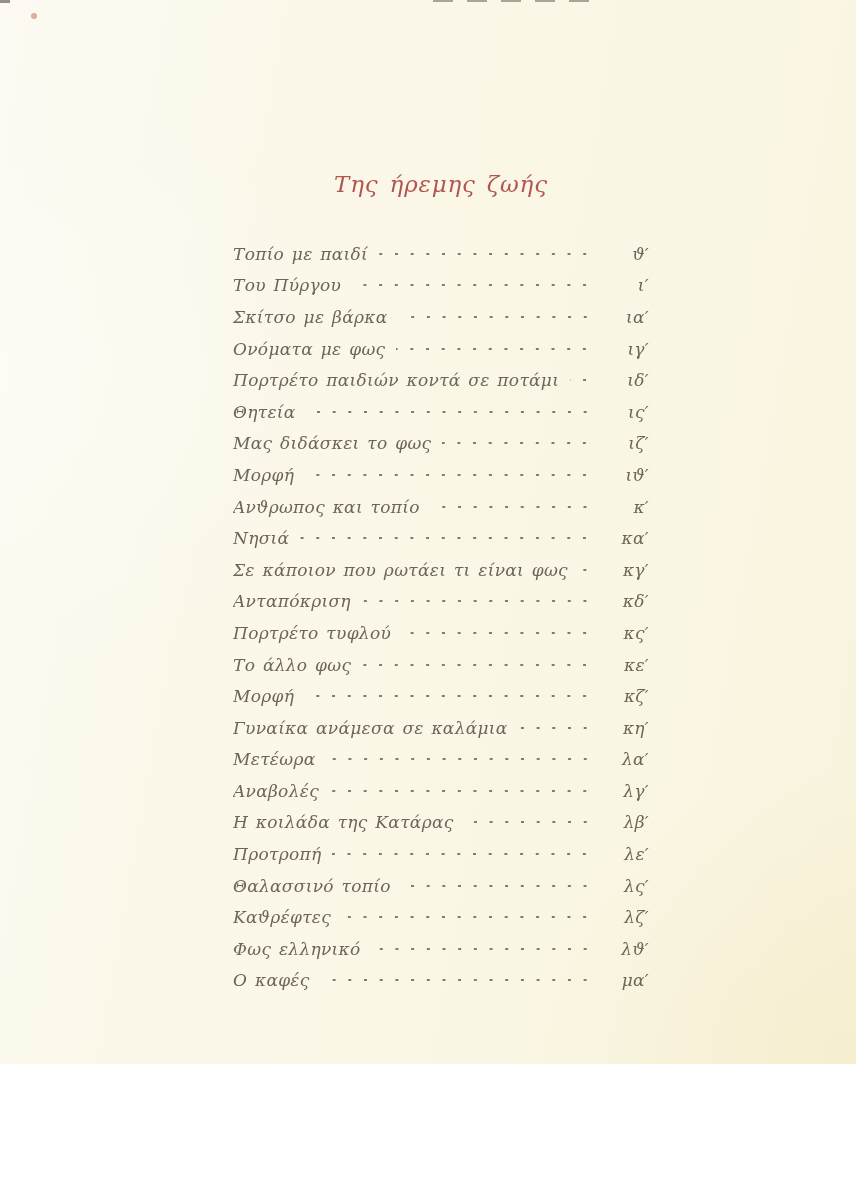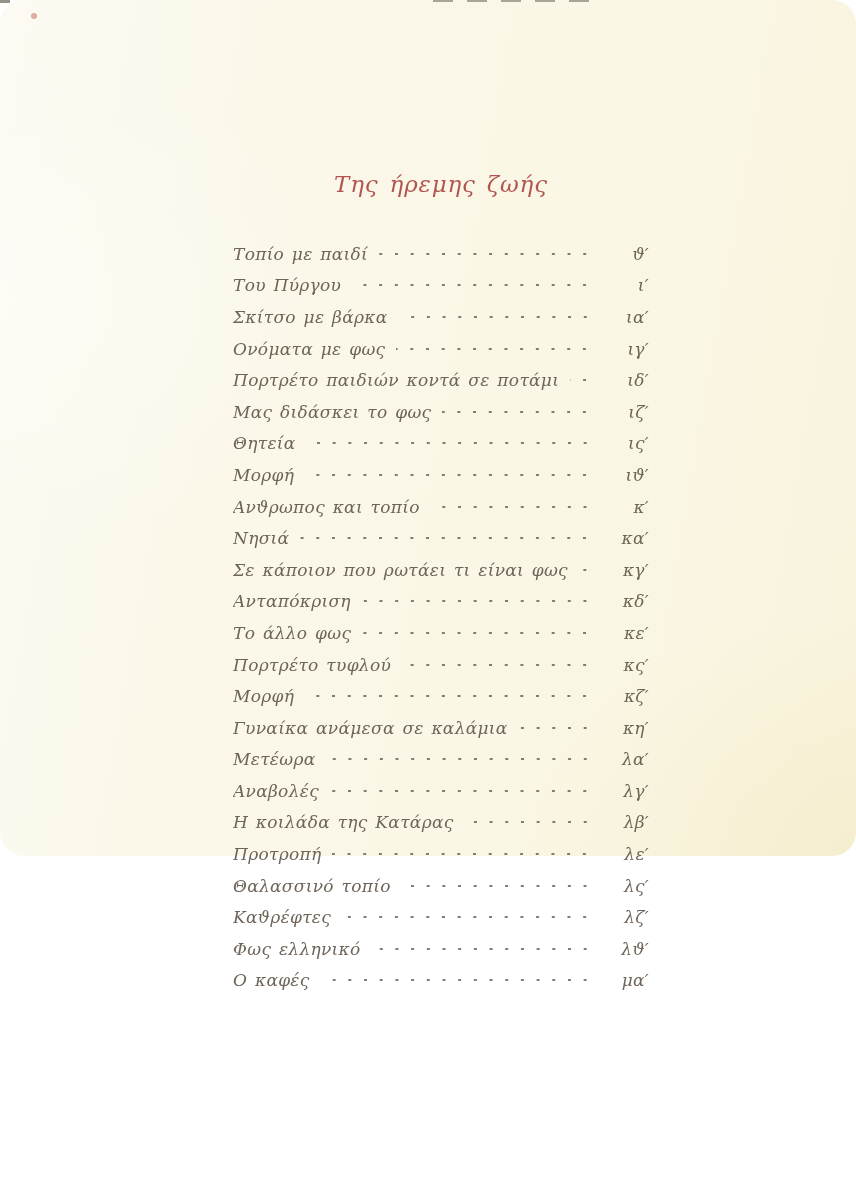--- a/index.html
+++ b/index.html
@@ -10,26 +10,25 @@
   *{margin:0;padding:0;box-sizing:border-box;}
   html,body{width:856px;height:1200px;}
   body{
     font-family:"DejaVu Serif","Liberation Serif",serif;
     font-style:italic;
     overflow:hidden;
   }
   .page{
     position:absolute;
     inset:0;
-    width:856px;height:856px;
+    width:856px;height:1064px;
     background:
       radial-gradient(130% 90% at -5% 35%, rgba(255,255,255,0.35), rgba(255,255,255,0) 35%),
       radial-gradient(60% 40% at 100% 100%, rgba(240,228,180,0.35), rgba(240,228,180,0) 70%),
       linear-gradient(100deg,#fcfaf2 0%, var(--paper) 28%, #faf6e4 75%, #f8f3dc 100%);
-    border-radius: 24px;
   }
   
   .artifact-corner{
     position:absolute;left:0;top:0;width:10px;height:3px;
     background:rgba(62,56,46,0.55);
   }
   .artifact-dashes{
     position:absolute;left:433px;top:0;width:170px;height:2px;
     background:repeating-linear-gradient(90deg, rgba(70,63,52,0.45) 0 20px, transparent 20px 34px);
   }
@@ -115,30 +114,30 @@
           <span class="label">Ονόματα με φως</span>
           <span class="leader"></span>
           <span class="pg">ιγ′</span>
         </div>
         <div class="row">
           <span class="label">Πορτρέτο παιδιών κοντά σε ποτάμι</span>
           <span class="leader"></span>
           <span class="pg">ιδ′</span>
         </div>
         <div class="row">
+          <span class="label">Θητεία</span>
+          <span class="leader"></span>
+          <span class="pg">ις′</span>
+        </div>
+        <div class="row">
           <span class="label">Μας διδάσκει το φως</span>
           <span class="leader"></span>
           <span class="pg">ιζ′</span>
         </div>
         <div class="row">
-          <span class="label">Θητεία</span>
-          <span class="leader"></span>
-          <span class="pg">ις′</span>
-        </div>
-        <div class="row">
           <span class="label">Μορφή</span>
           <span class="leader"></span>
           <span class="pg">ιϑ′</span>
         </div>
         <div class="row">
           <span class="label">Ανϑρωπος και τοπίο</span>
           <span class="leader"></span>
           <span class="pg">κ′</span>
         </div>
         <div class="row">
@@ -150,28 +149,28 @@
           <span class="label">Σε κάποιον που ρωτάει τι είναι φως</span>
           <span class="leader"></span>
           <span class="pg">κγ′</span>
         </div>
         <div class="row">
           <span class="label">Ανταπόκριση</span>
           <span class="leader"></span>
           <span class="pg">κδ′</span>
         </div>
         <div class="row">
+          <span class="label">Πορτρέτο τυφλού</span>
+          <span class="leader"></span>
+          <span class="pg">κς′</span>
+        </div>
+        <div class="row">
           <span class="label">Το άλλο φως</span>
           <span class="leader"></span>
           <span class="pg">κε′</span>
-        </div>
-        <div class="row">
-          <span class="label">Πορτρέτο τυφλού</span>
-          <span class="leader"></span>
-          <span class="pg">κς′</span>
         </div>
         <div class="row">
           <span class="label">Μορφή</span>
           <span class="leader"></span>
           <span class="pg">κζ′</span>
         </div>
         <div class="row">
           <span class="label">Γυναίκα ανάμεσα σε καλάμια</span>
           <span class="leader"></span>
           <span class="pg">κη′</span>

